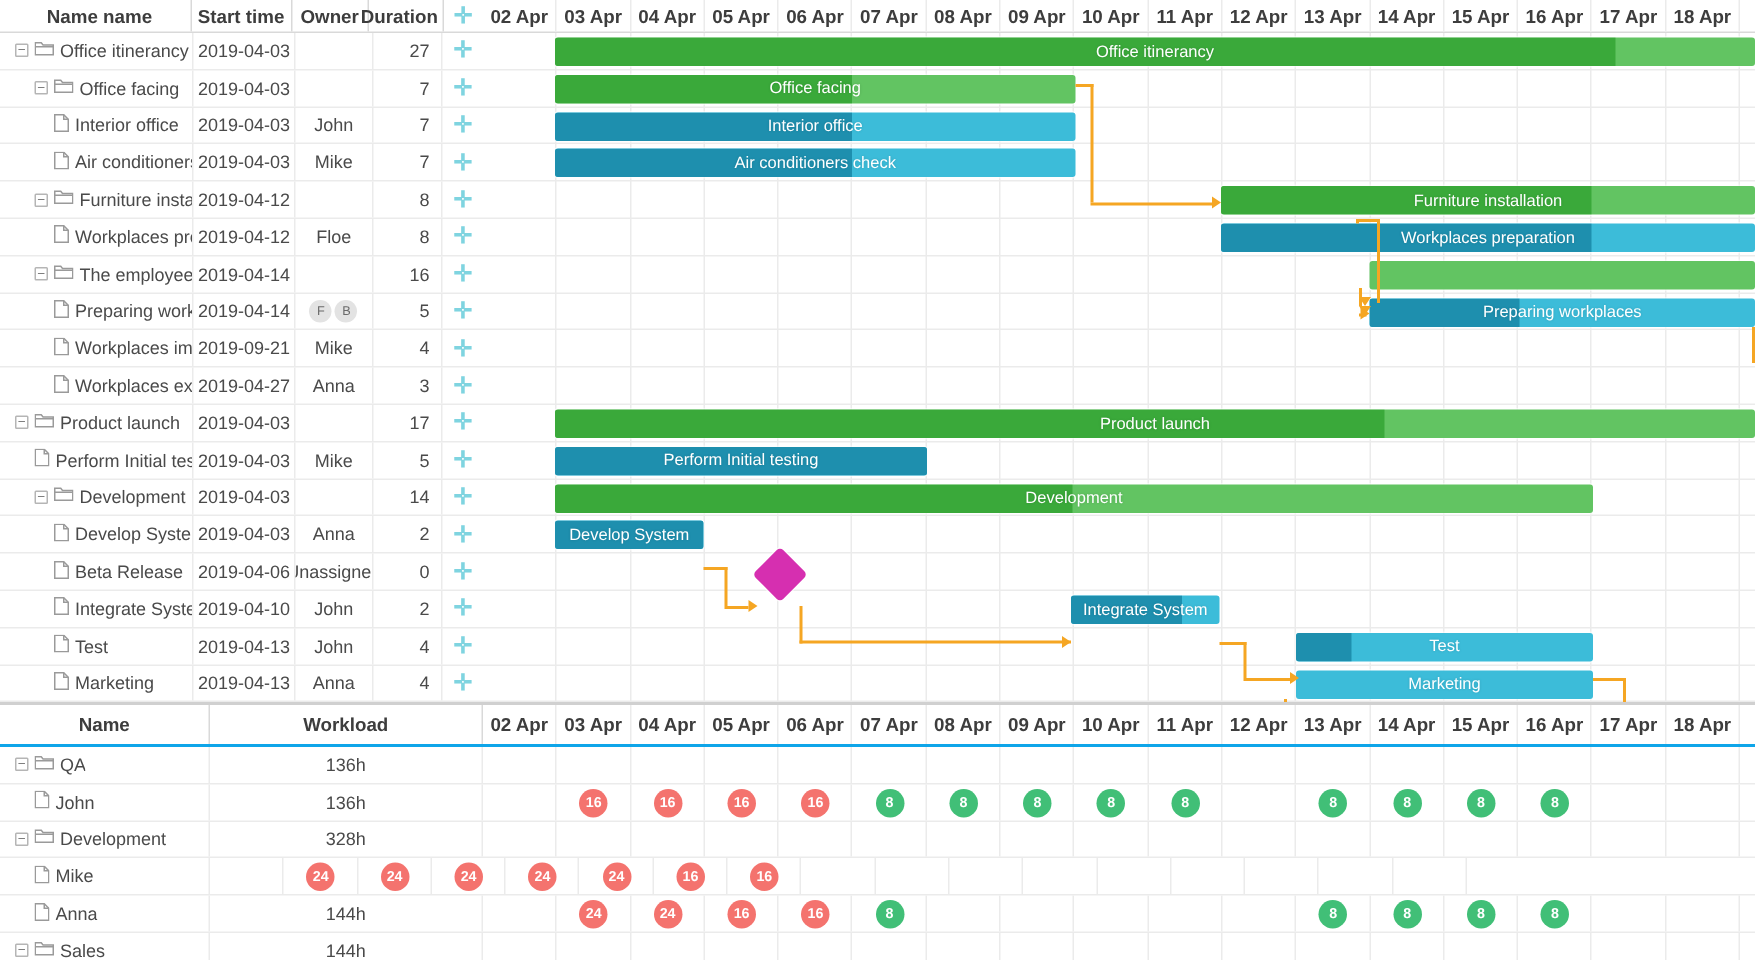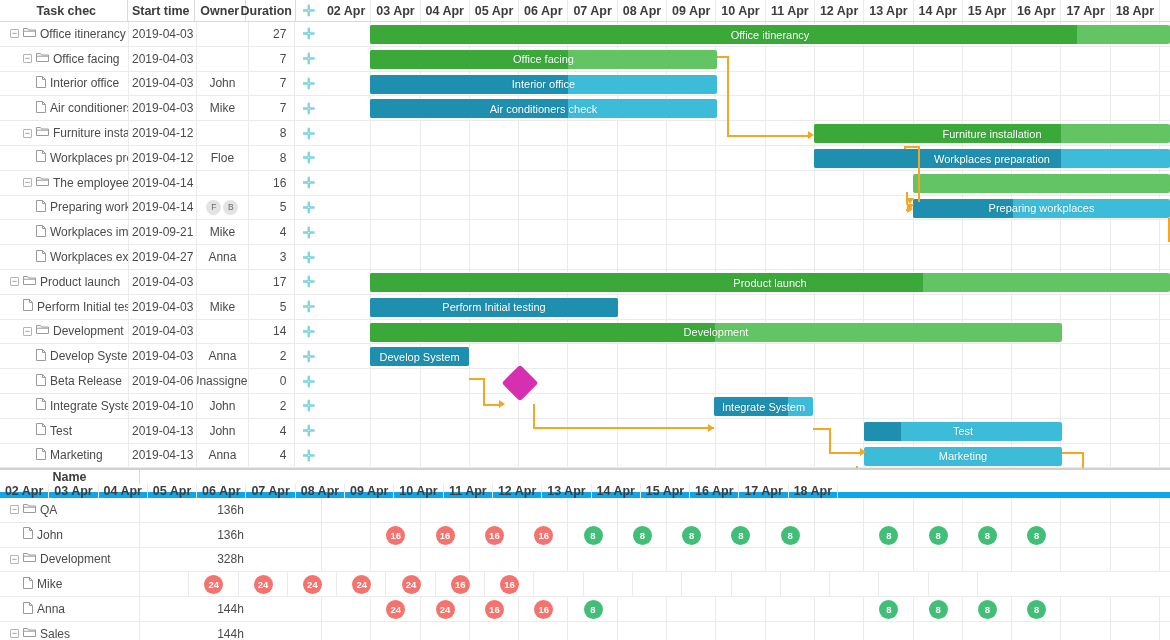--- a/index.html
+++ b/index.html
@@ -98,21 +98,21 @@
     border-left:6px solid #f5a623;
   }
   .arrow.down{
     border-left:4px solid transparent; border-right:4px solid transparent;
     border-top:6px solid #f5a623; border-bottom:0;
   }
 
   
   #res-pane{ position:absolute; left:0; top:468px; width:1170px;
              border-top:2px solid #d0d0d0; background:#fff; }
-  .res-head{ height:28px; display:flex; border-bottom:6px solid #0ea5e9;flex-direction:column; }
+  .res-head{ height:28px; display:flex; border-bottom:2px solid #0ea5e9; }
   .rc-name{ width:140px; display:flex;align-items:center;justify-content:center; }
   .rc-load{ width:182px; display:flex;align-items:center;justify-content:center; }
   .res-row{ display:flex; height:24.8px; border-bottom:1px solid #ebebeb; }
   .rcell-name{ width:140px; display:flex;align-items:center;padding-left:6px; }
   .rcell-load{ width:182px; display:flex;align-items:center;justify-content:center; }
   .res-tl{ position:relative; width:848px; }
   .res-tl-bg{ position:absolute; inset:0; display:flex; }
   .cap{
     position:absolute; top:3px; width:19px; height:19px; border-radius:50%;
     display:flex; align-items:center; justify-content:center;
@@ -122,21 +122,21 @@
   .cap.ok  { background:#41bf77; }
 </style>
 </head>
 <body>
 
 <div id="app">
 
   <div id="left-pane">
     <div class="grid-head">
       <div class="c-name vsep-h">
-          <div class="hdr-cell">Task chec</div>
+          <div class="hdr-cell">Name name</div>
         </div>
       <div class="c-start vsep-h">
           <div class="hdr-cell">Start time</div>
         </div>
       <div class="c-owner vsep-h">
           <div class="hdr-cell">Owner</div>
         </div>
       <div class="c-dur vsep-h">
           <div class="hdr-cell">Duration</div>
         </div>
@@ -731,20 +731,23 @@
           <div class="arrow" style="left: 536px; top: 452px;"></div>
         </div>
     </div>
   </div>
 
   <div id="res-pane">
     <div class="res-head">
       <div class="rc-name vsep-h">
           <div class="hdr-cell">Name</div>
         </div>
+      <div class="rc-load vsep-h">
+          <div class="hdr-cell">Workload</div>
+        </div>
       <div id="res-head-tl" style="display:flex;width:848px">
           <div class="tl-col">02 Apr</div>
           <div class="tl-col">03 Apr</div>
           <div class="tl-col">04 Apr</div>
           <div class="tl-col">05 Apr</div>
           <div class="tl-col">06 Apr</div>
           <div class="tl-col">07 Apr</div>
           <div class="tl-col">08 Apr</div>
           <div class="tl-col">09 Apr</div>
           <div class="tl-col">10 Apr</div>

